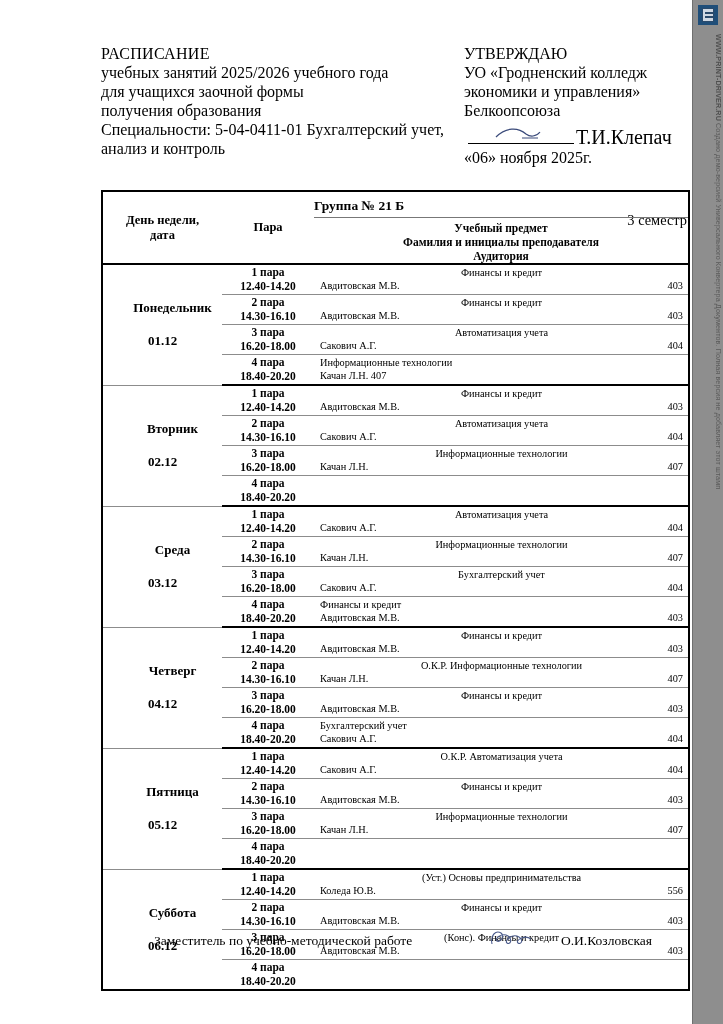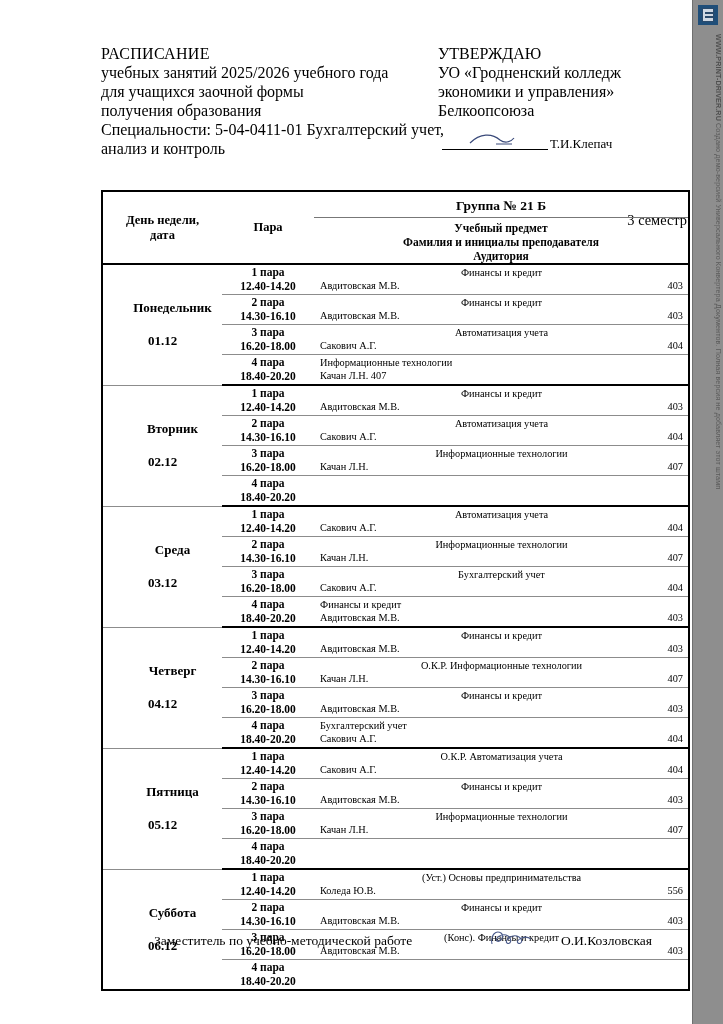--- a/index.html
+++ b/index.html
@@ -31,36 +31,36 @@
     width: 700px;
     height: 140px;
   }
   .hdr-left {
     position: absolute;
     left: 101px; top: 0;
     width: 340px;
   }
   .hdr-right {
     position: absolute;
-    left: 438px; top: 0;
+    left: 464px; top: 0;
     width: 250px;
   }
   .hdr-line {
     font-size: 16px;
     line-height: 19px;
     white-space: nowrap;
   }
   .hdr-line.title {
     letter-spacing: 0.3px;
   }
   .sig-row {
     position: relative;
     height: 20px;
-    margin-top: 14px;
-    font-size: 13px;
+    margin-top: 8px;
+    font-size: 20px;
     line-height: 19px;
   }
   .sig-rule {
     position: absolute;
     left: 4px; top: 15px;
     width: 106px;
     height: 0;
     border-bottom: 1px solid #000;
   }
   .sig-scribble {
@@ -115,21 +115,21 @@
     font-weight: bold;
     font-size: 12.5px;
     line-height: 15px;
   }
   td.hdr-day   { font-size: 13px; }
   td.hdr-pair  { font-size: 13px; vertical-align: top; padding-top: 14px; }
   td.hdr-group { padding: 0; vertical-align: top; }
   .grp-title {
     font-size: 13.5px;
     font-weight: bold;
-    text-align: center;
+    text-align: left;
     padding: 6px 0 4px 0;
     border-bottom: 1px solid #777;
   }
   .grp-sub {
     font-size: 11.5px;
     font-weight: bold;
     text-align: center;
     line-height: 14px;
     padding-top: 3px;
   }
@@ -264,20 +264,21 @@
       <div class="hdr-line">экономики и управления»</div>
       <div class="hdr-line">Белкоопсоюза</div>
       <div class="sig-row">
         <span class="sig-rule"></span>
         <svg class="sig-scribble" viewBox="0 0 70 18">
           <path d="M4 12 C14 2, 26 2, 34 9 C38 12, 44 12, 48 7" stroke="#3a4a7a" stroke-width="1.2" fill="none"></path>
           <path d="M30 13 L46 13" stroke="#3a4a7a" stroke-width="1" fill="none"></path>
         </svg>
         <span class="sig-name">Т.И.Клепач</span>
       </div>
+      <div class="hdr-line">«06» ноября 2025г.</div>
     </div>
 
     <div class="semester">3 семестр</div>
   </div>
 
   <div class="sched-wrap">
     <table class="sched">
       <colgroup>
         <col class="c-day">
           <col class="c-pair">

